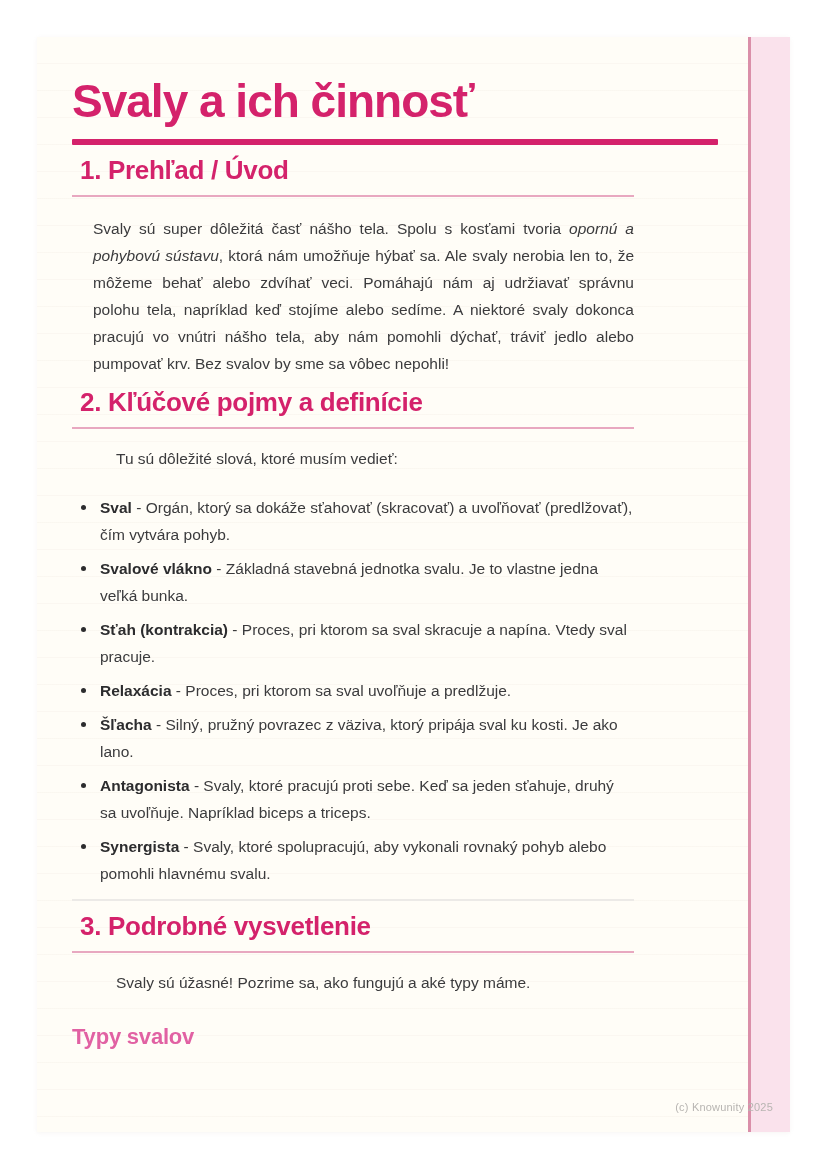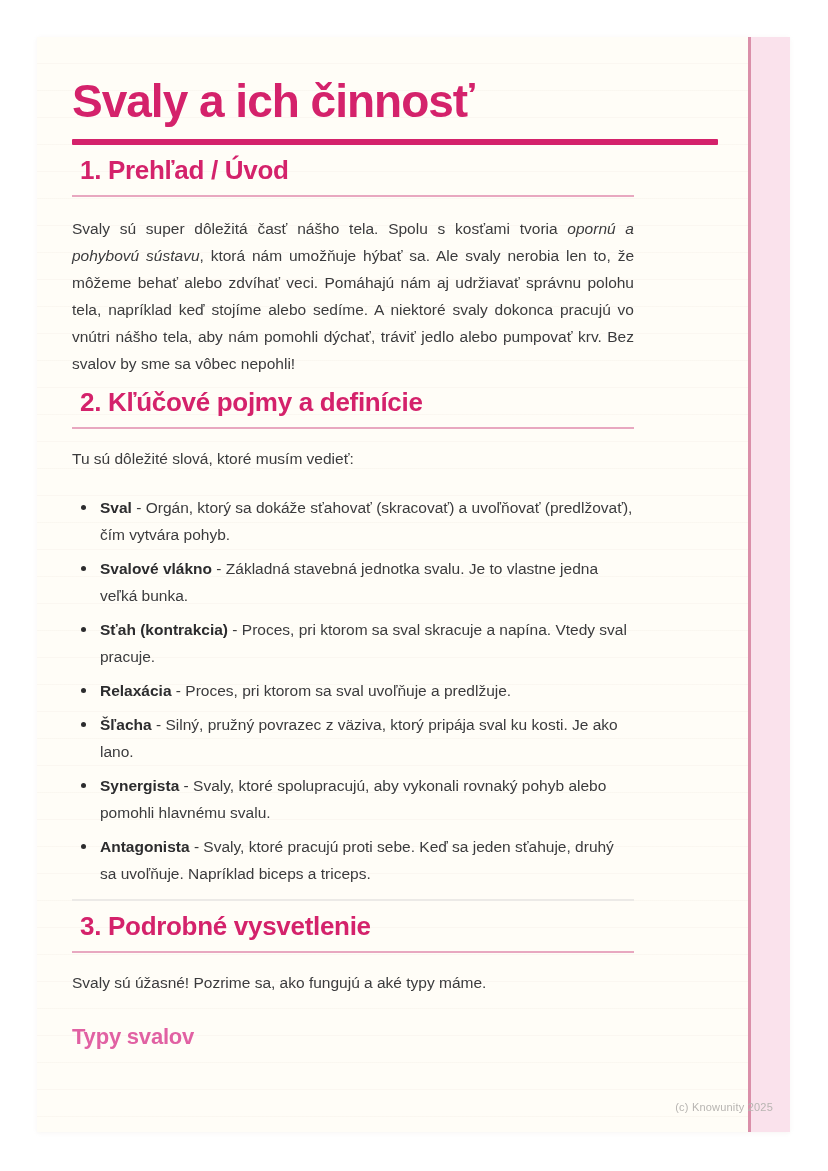--- a/index.html
+++ b/index.html
@@ -37,22 +37,22 @@
   .h-s1{margin-top:40px;}
   .h-s2{margin-top:30px;}
   .h-s3{margin-top:30px;}
   .rule-thin{
     height:2px;width:562px;background:var(--rule-pink,#e8a8c0);
     margin-top:6px;
   }
   p.body-text{
     margin:0;font-size:15.5px;line-height:27px;color:var(--body,#3b3b3d);
   }
-  p.intro{margin-top:18px;text-align:justify;}
-  p.lead{margin-top:16px;}
+  p.intro{margin-top:18px;text-align:justify;margin-left:21px;}
+  p.lead{margin-top:16px;margin-left:44px;}
   ul.terms{
     list-style:none;margin:22px 0 0 0;padding:0;width:562px;
   }
   ul.terms li{
     position:relative;padding-left:28px;margin:0 0 7px 0;
     font-size:15.5px;line-height:27px;color:var(--body,#3b3b3d);
   }
   ul.terms li::before{
     content:"";position:absolute;left:9px;top:11px;width:5px;height:5px;
     border-radius:50%;background:#2c2c2e;
@@ -93,24 +93,24 @@
       <li><span class="term">Sval</span>
 <span>- Orgán, ktorý sa dokáže sťahovať (skracovať) a uvoľňovať (predlžovať), čím vytvára pohyb.</span></li>
       <li><span class="term">Svalové vlákno</span>
 <span>- Základná stavebná jednotka svalu. Je to vlastne jedna veľká bunka.</span></li>
       <li><span class="term">Sťah (kontrakcia)</span>
 <span>- Proces, pri ktorom sa sval skracuje a napína. Vtedy sval pracuje.</span></li>
       <li><span class="term">Relaxácia</span>
 <span>- Proces, pri ktorom sa sval uvoľňuje a predlžuje.</span></li>
       <li><span class="term">Šľacha</span>
 <span>- Silný, pružný povrazec z väziva, ktorý pripája sval ku kosti. Je ako lano.</span></li>
+      <li><span class="term">Antagonista</span>
+<span>- Svaly, ktoré pracujú proti sebe. Keď sa jeden sťahuje, druhý sa uvoľňuje. Napríklad biceps a triceps.</span></li>
       <li><span class="term">Synergista</span>
 <span>- Svaly, ktoré spolupracujú, aby vykonali rovnaký pohyb alebo pomohli hlavnému svalu.</span></li>
-      <li><span class="term">Antagonista</span>
-<span>- Svaly, ktoré pracujú proti sebe. Keď sa jeden sťahuje, druhý sa uvoľňuje. Napríklad biceps a triceps.</span></li>
     </ul>
 
     <div class="divider"></div>
 
     <h2 class="section-h h-s3">3. Podrobné vysvetlenie</h2>
     <div class="rule-thin"></div>
     <p class="body-text lead">Svaly sú úžasné! Pozrime sa, ako fungujú a aké typy máme.</p>
     <h3 class="sub-h">Typy svalov</h3>
   </div>
 

